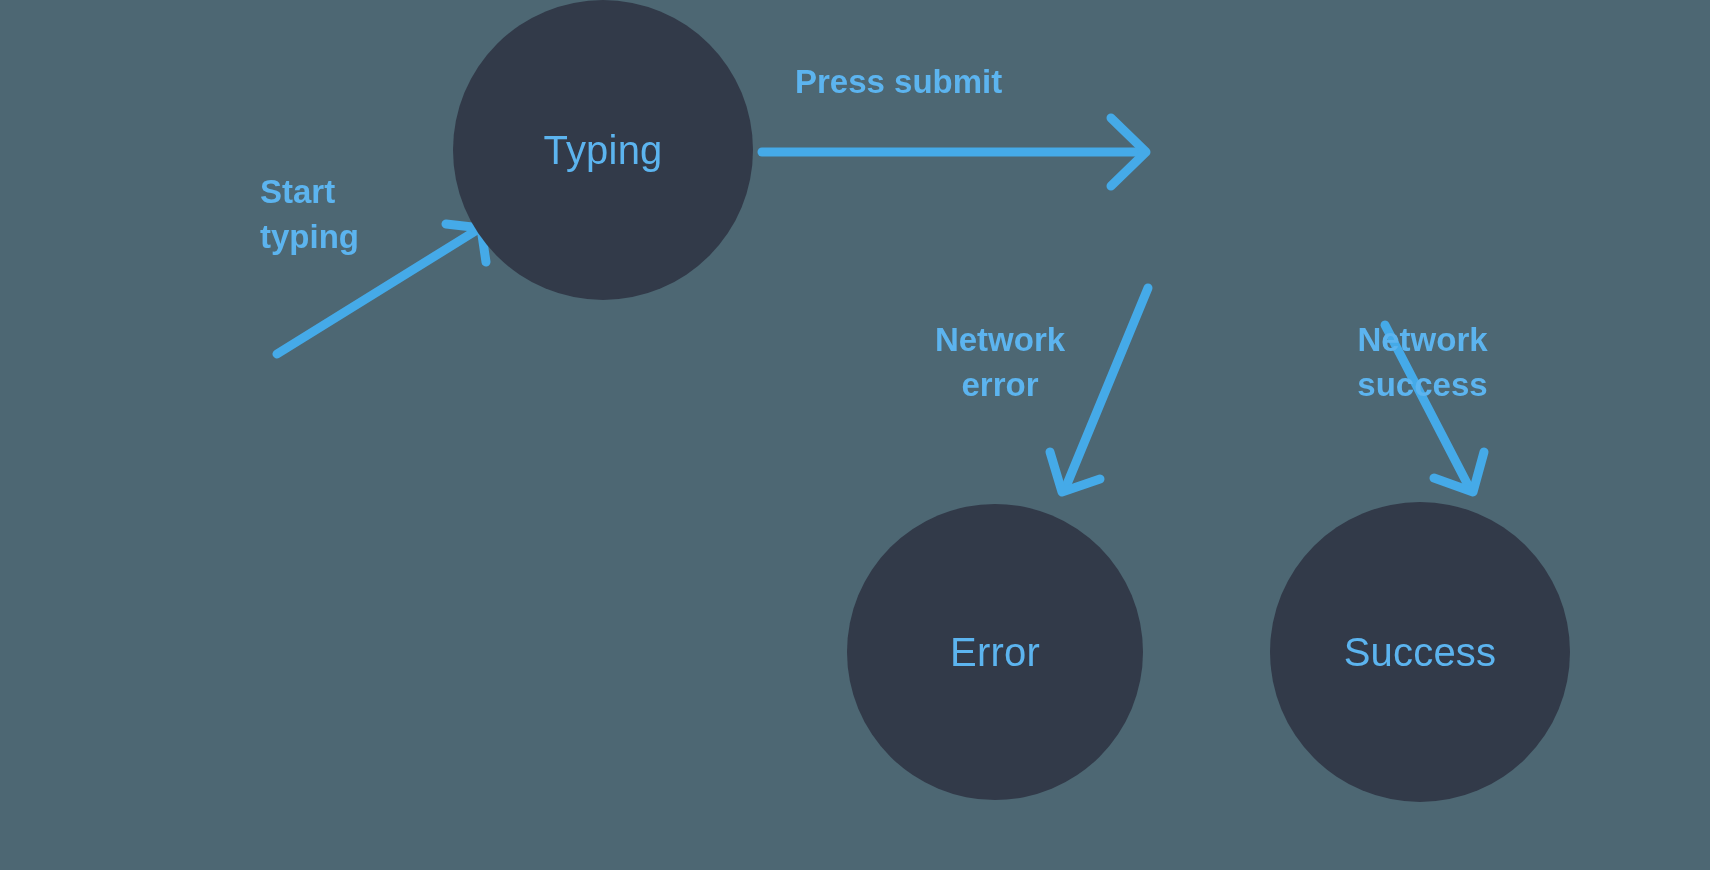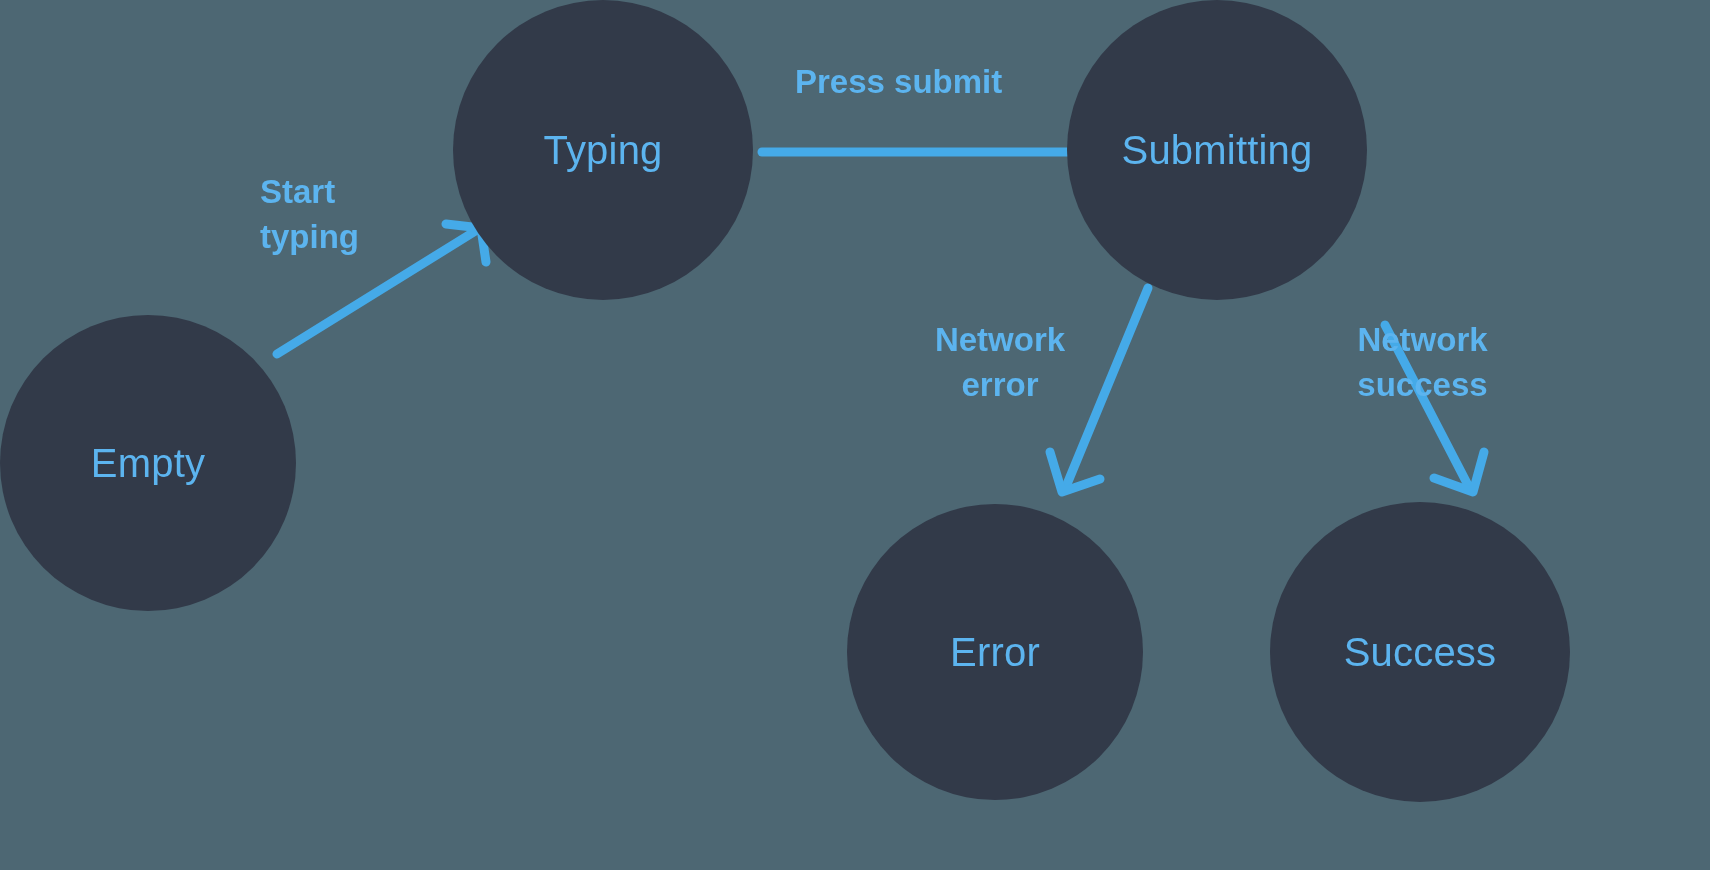--- a/index.html
+++ b/index.html
@@ -71,31 +71,25 @@
         <line x1="1148" y1="288" x2="1065" y2="489"></line>
         <polyline points="1050,452 1062,492 1100,479"></polyline>
       </g>
       <g>
         <line x1="1385" y1="325" x2="1470" y2="489"></line>
         <polyline points="1434,478 1473,492 1484,452"></polyline>
       </g>
     </g>
   </svg>
 
-  <div class="node" style="left:0px; top:315px; width:296px; height:296px;">
-    <span class="node-label">Empty</span>
-  </div>
 
   <div class="node" style="left:453px; top:0px; width:300px; height:300px;">
     <span class="node-label">Typing</span>
   </div>
 
-  <div class="node" style="left:1067px; top:0px; width:300px; height:300px;">
-    <span class="node-label">Submitting</span>
-  </div>
 
   <div class="node" style="left:847px; top:504px; width:296px; height:296px;">
     <span class="node-label">Error</span>
   </div>
 
   <div class="node" style="left:1270px; top:502px; width:300px; height:300px;">
     <span class="node-label">Success</span>
   </div>
 
   <div class="edge-label el-start-typing">Start

